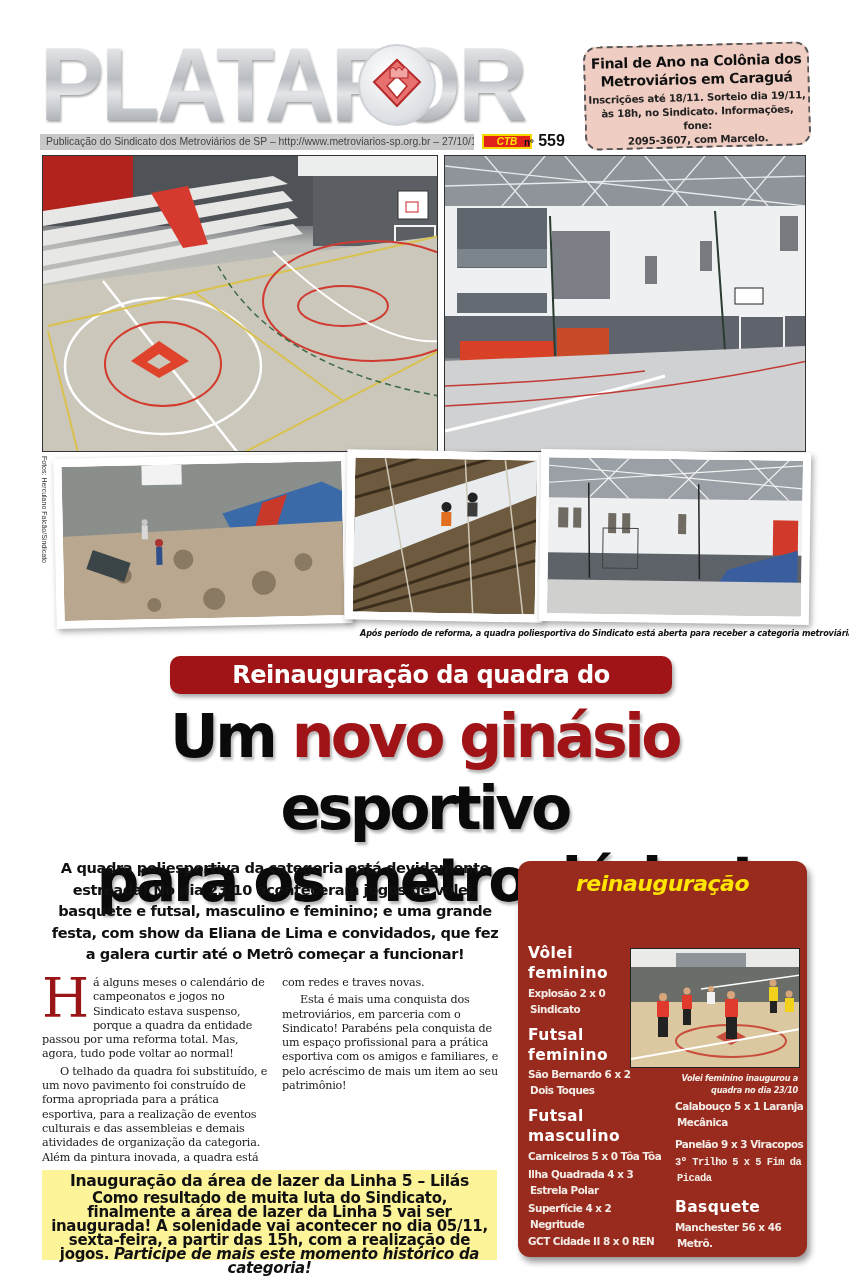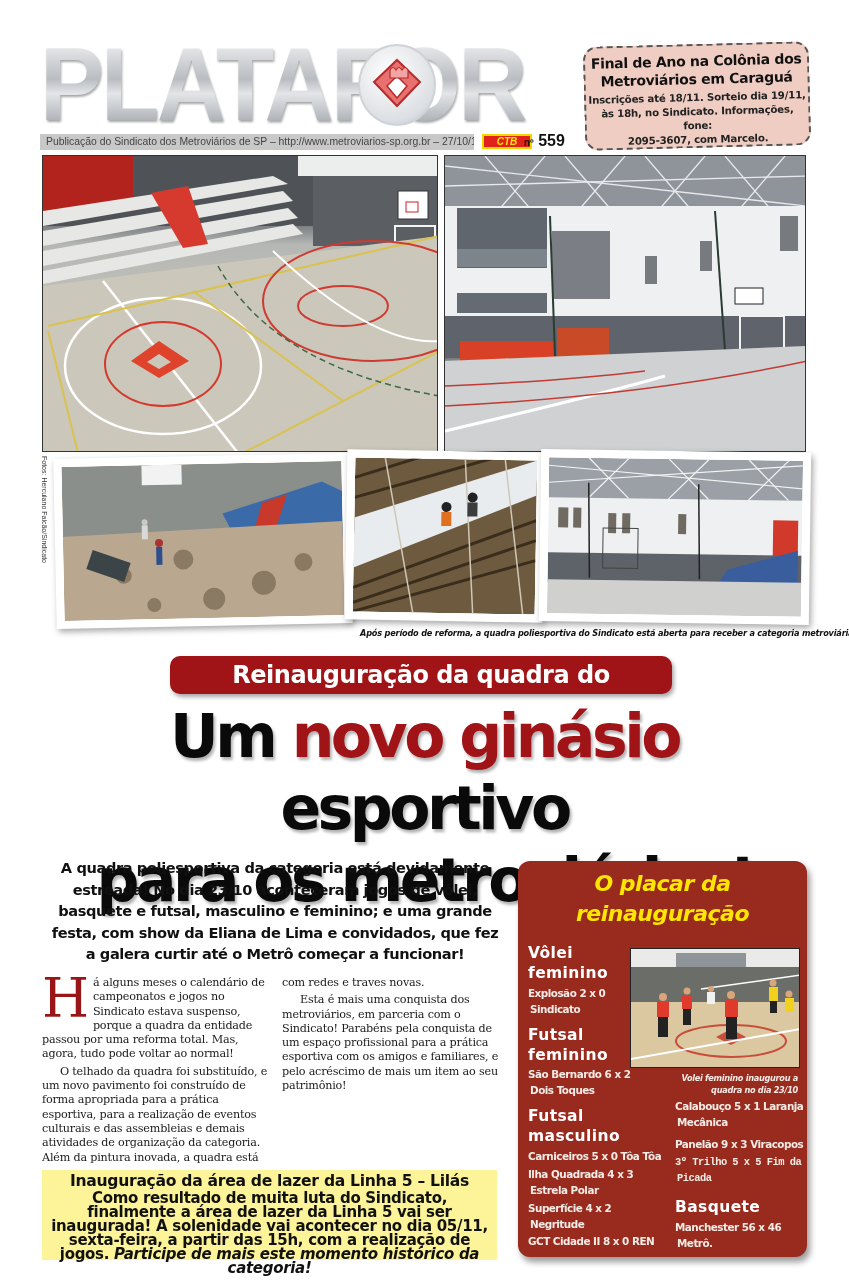--- a/index.html
+++ b/index.html
@@ -365,21 +365,20 @@
   <p>Esta é mais uma conquista dos metroviários, em parceria com o Sindicato! Parabéns pela conquista de um espaço profissional para a prática esportiva com os amigos e familiares, e pelo acréscimo de mais um item ao seu patrimônio!</p>
 </div>
 
 <div class="yellow-box">
   <div class="y-title">Inauguração da área de lazer da Linha 5 – Lilás</div>
   <div class="y-body"><span>Como resultado de muita luta do Sindicato, finalmente a área de lazer da Linha 5 vai ser inaugurada! A solenidade vai acontecer no dia 05/11, sexta-feira, a partir das 15h, com a realização de jogos. </span><span class="emph">Participe de mais este momento histórico da categoria!</span></div>
 </div>
 
 <div class="score-box">
   <div class="score-title">
-    <div>O placar da</div>
     <div>reinauguração</div>
   </div>
 
   <div class="sport-head" style="left:10px; top:82px;">
     <div>Vôlei</div>
     <div>feminino</div>
   </div>
   <div class="score-line" style="left:10px; top:125px;">
     <div>Explosão 2 x 0</div>
     <div class="indent">Sindicato</div>

